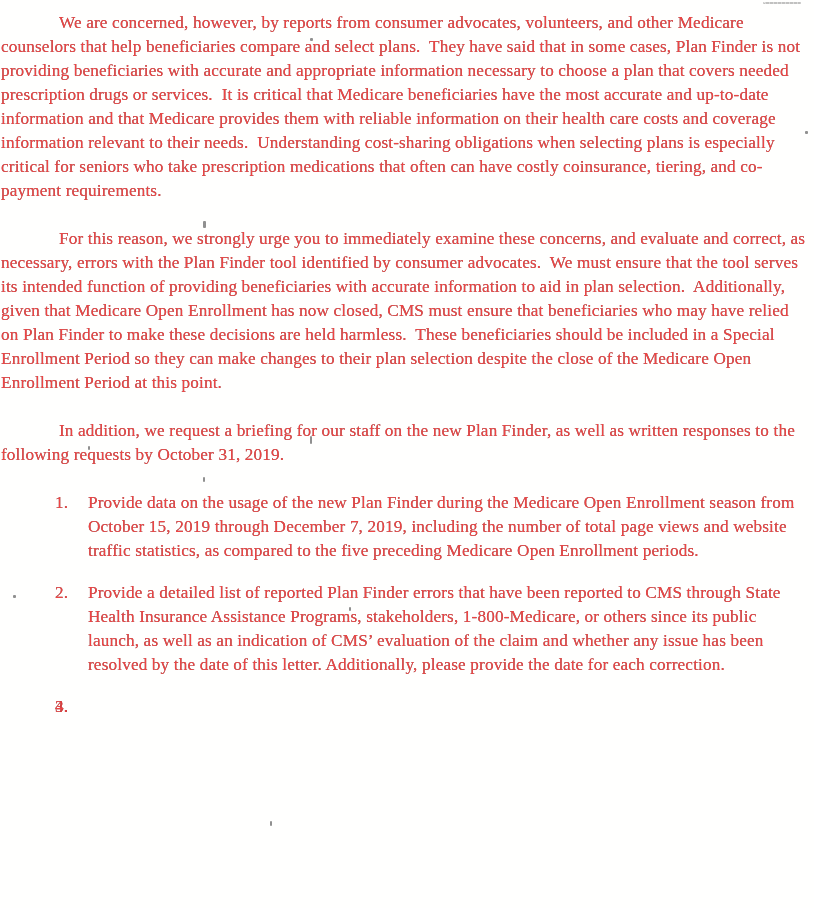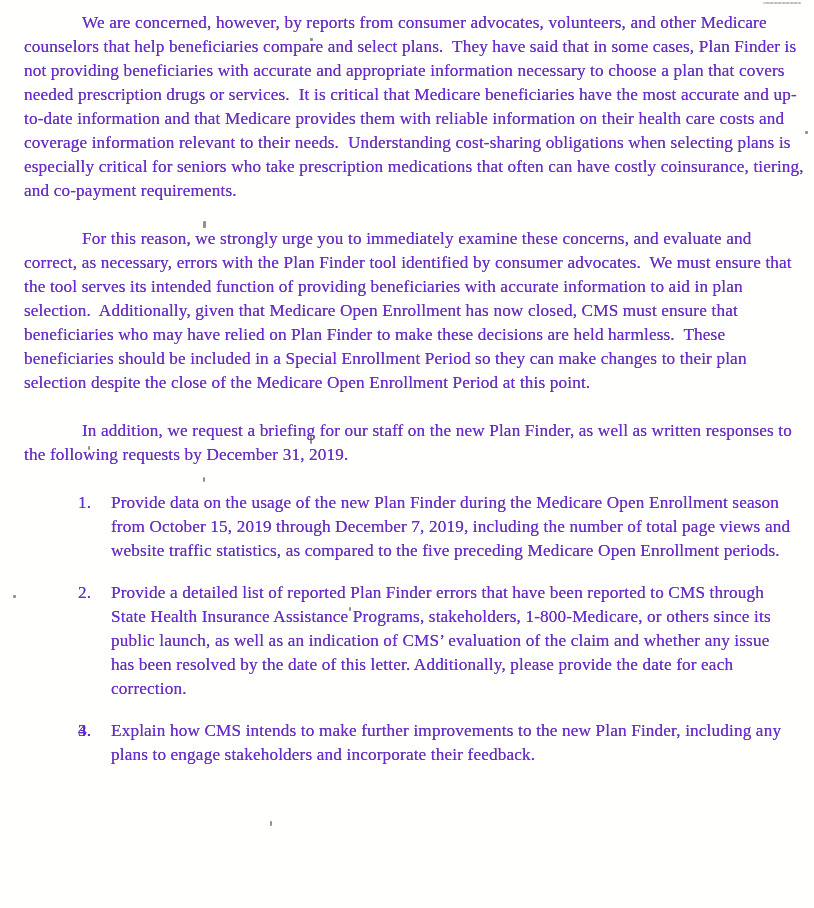--- a/index.html
+++ b/index.html
@@ -7,26 +7,26 @@
     padding: 0;
     background: #ffffff;
   }
   .page {
     position: relative;
     width: 814px;
     height: 908px;
     box-sizing: border-box;
     overflow: hidden;
     background: #fffffe;
-    color: #6d28d9;
+    color: #ef4444;
     font-family: "Liberation Serif", "DejaVu Serif", serif;
     font-size: 17.2px;
     line-height: 24px;
     letter-spacing: 0.15px;
-    padding: 11px 8px 0 24px;
+    padding: 11px 8px 0 1px;
     
     text-shadow: 0 0 0.5px rgba(25, 25, 25, 0.65);
   }
   .para {
     margin: 0 0 24px 0;
     text-indent: 58px;
     white-space: pre-wrap;
   }
   .requests {
     list-style: none;
@@ -75,37 +75,36 @@
 </style>
 </head>
 <body>
 
 <div class="page">
 
   <p class="para">We are concerned, however, by reports from consumer advocates, volunteers, and other Medicare counselors that help beneficiaries compare and select plans.  They have said that in some cases, Plan Finder is not providing beneficiaries with accurate and appropriate information necessary to choose a plan that covers needed prescription drugs or services.  It is critical that Medicare beneficiaries have the most accurate and up-to-date information and that Medicare provides them with reliable information on their health care costs and coverage information relevant to their needs.  Understanding cost-sharing obligations when selecting plans is especially critical for seniors who take prescription medications that often can have costly coinsurance, tiering, and co-payment requirements.</p>
 
   <p class="para">For this reason, we strongly urge you to immediately examine these concerns, and evaluate and correct, as necessary, errors with the Plan Finder tool identified by consumer advocates.  We must ensure that the tool serves its intended function of providing beneficiaries with accurate information to aid in plan selection.  Additionally, given that Medicare Open Enrollment has now closed, CMS must ensure that beneficiaries who may have relied on Plan Finder to make these decisions are held harmless.  These beneficiaries should be included in a Special Enrollment Period so they can make changes to their plan selection despite the close of the Medicare Open Enrollment Period at this point.</p>
 
-  <p class="para">In addition, we request a briefing for our staff on the new Plan Finder, as well as written responses to the following requests by December 31, 2019.</p>
+  <p class="para">In addition, we request a briefing for our staff on the new Plan Finder, as well as written responses to the following requests by October 31, 2019.</p>
 
   <ol class="requests">
     <li class="request">
       <span class="num">1.</span>
       <span class="item-text">Provide data on the usage of the new Plan Finder during the Medicare Open Enrollment season from October 15, 2019 through December 7, 2019, including the number of total page views and website traffic statistics, as compared to the five preceding Medicare Open Enrollment periods.</span>
     </li>
     <li class="request">
       <span class="num">2.</span>
       <span class="item-text">Provide a detailed list of reported Plan Finder errors that have been reported to CMS through State Health Insurance Assistance Programs, stakeholders, 1-800-Medicare, or others since its public launch, as well as an indication of CMS’ evaluation of the claim and whether any issue has been resolved by the date of this letter. Additionally, please provide the date for each correction.</span>
     </li>
     <li class="request">
       <span class="num">3.</span>
     </li>
     <li class="request">
       <span class="num">4.</span>
-      <span class="item-text">Explain how CMS intends to make further improvements to the new Plan Finder, including any plans to engage stakeholders and incorporate their feedback.</span>
     </li>
   </ol>
 
   <div class="artifact dash a1"></div>
   <div class="artifact a2"></div>
   <div class="artifact a3"></div>
   <div class="artifact a4"></div>
   <div class="artifact a5"></div>
   <div class="artifact a6"></div>
   <div class="artifact a7"></div>

